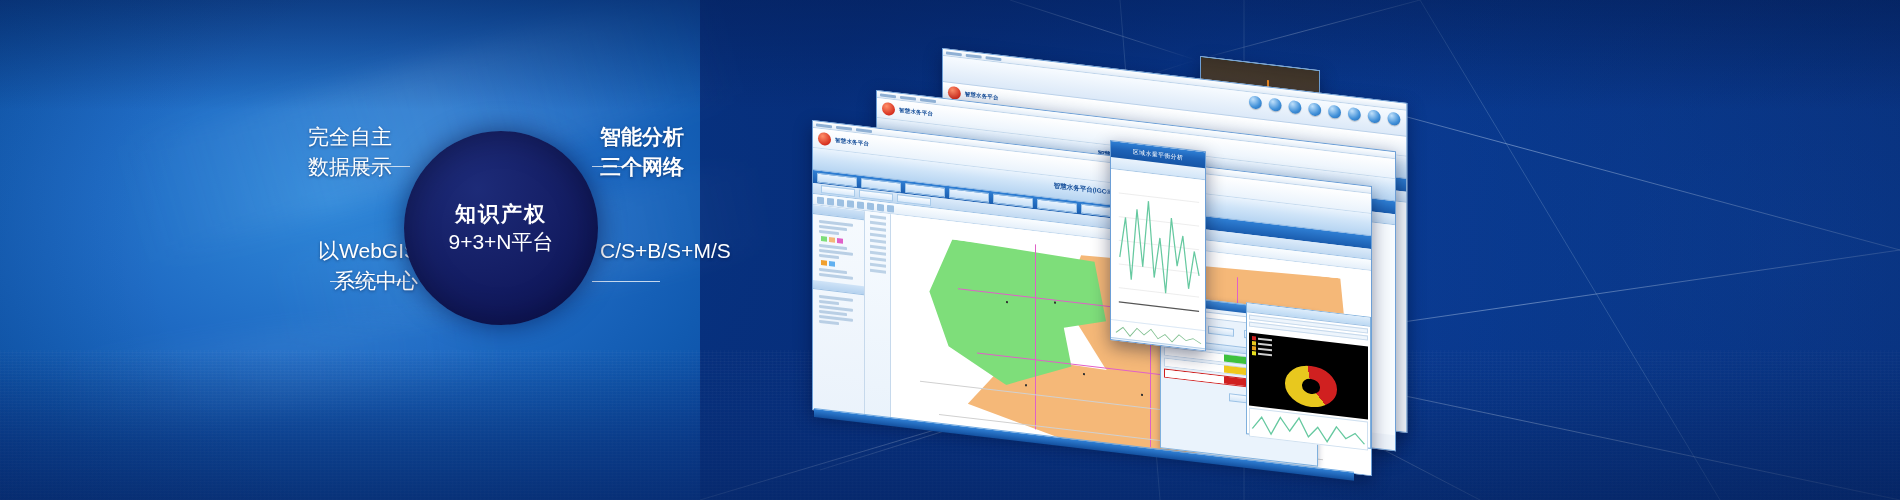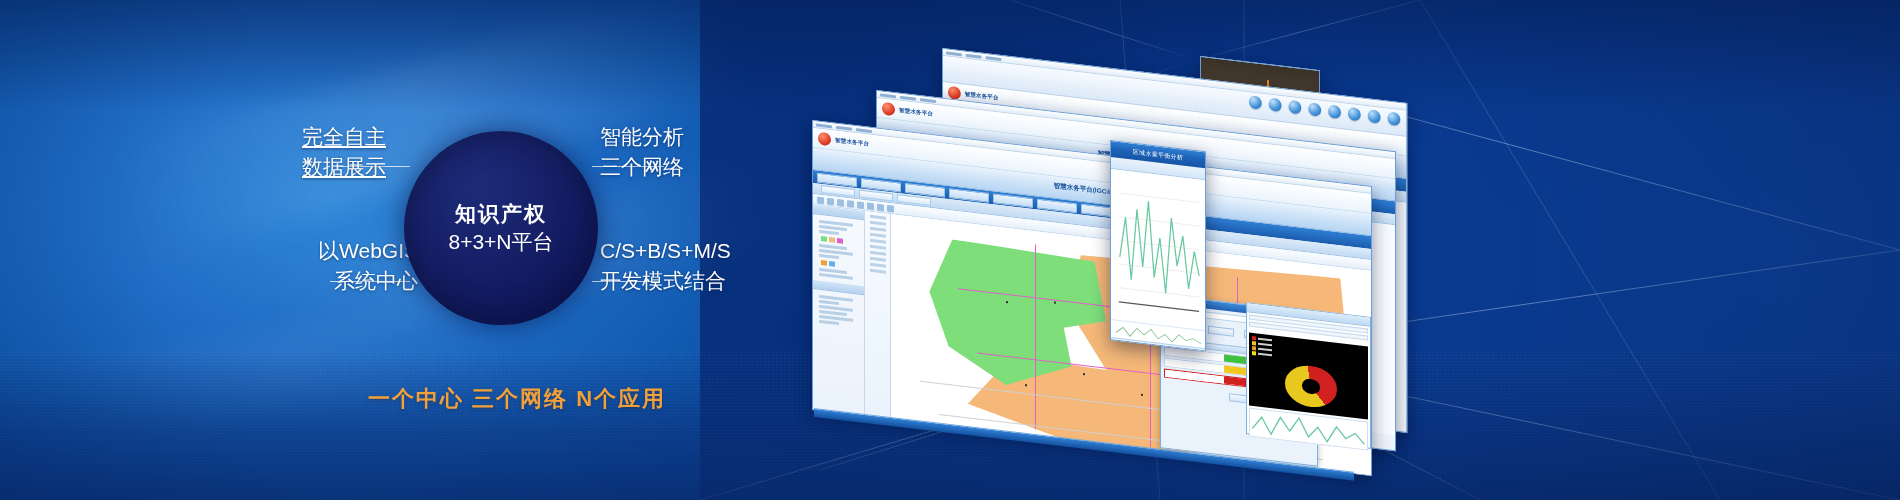--- a/index.html
+++ b/index.html
@@ -67,24 +67,24 @@
   }
   .circle .c-line1{ font-size:21px; font-weight:700; letter-spacing:2px; line-height:1.25; }
   .circle .c-line2{ font-size:27px; font-weight:400; letter-spacing:.5px; line-height:1.3; margin-top:2px; white-space:nowrap;}
   .circle .c-line2 .reg{ font-size:13px; vertical-align:super; }
   .circle .c-line3{ font-size:21px; font-weight:400; line-height:1.3; margin-top:1px; }
 
   .lbl{ position:absolute; color:#ffffff; font-size:21px; line-height:1.42; font-weight:400;
         text-shadow:0 1px 3px rgba(0,20,60,.5); white-space:nowrap; }
   .lbl .l2{ display:block; }
 
-  .lbl-tl{ left:302px; top:122px; text-align:left; width:116px;text-decoration:underline; }
+  .lbl-tl{ left:292px; top:122px; text-align:center; width:116px; }
   .lbl-tl .l2{ padding-right:0px; }
   .lbl-bl{ left:290px; top:236px; text-align:right; width:128px; }
-  .lbl-tr{ left:600px; top:122px; text-align:right; }
+  .lbl-tr{ left:600px; top:122px; text-align:right;font-weight:bold; }
   .lbl-br{ left:600px; top:236px; text-align:left; }
 
   .connector{ position:absolute; height:1px; background:rgba(255,255,255,.75); }
   .conn-tl{ left:336px; top:166px; width:74px; }
   .conn-tr{ left:592px; top:166px; width:72px; }
   .conn-bl{ left:330px; top:281px; width:80px; }
   .conn-br{ left:592px; top:281px; width:68px; }
 
   .tagline{
     position:absolute; left:368px; top:384px; width:400px;
@@ -306,29 +306,27 @@
       <span class="l2">系统中心</span>
     </div>
 
     <div class="lbl lbl-tr">
       <span>智能分析</span>
       <span class="l2">三个网络</span>
     </div>
 
     <div class="lbl lbl-br">
       <span>C/S+B/S+M/S</span>
-      <span class="l2">开发模式结合</span>
     </div>
 
     <div class="circle">
       <div class="c-line1">知识产权</div>
-      <div class="c-line3">8+3+N平台</div>
-    </div>
-
-    <div class="tagline">一个中心  三个网络  N个应用</div>
+      <div class="c-line3">9+3+N平台</div>
+    </div>
+
   </div>
 
   <div class="shots">
 
     <div class="win win-sat">
       <div class="w-titlebar">
         <span>智慧水务平台(IGC®IWRS)</span>
         <div class="wbtns">
           <b></b>
           <b></b>

